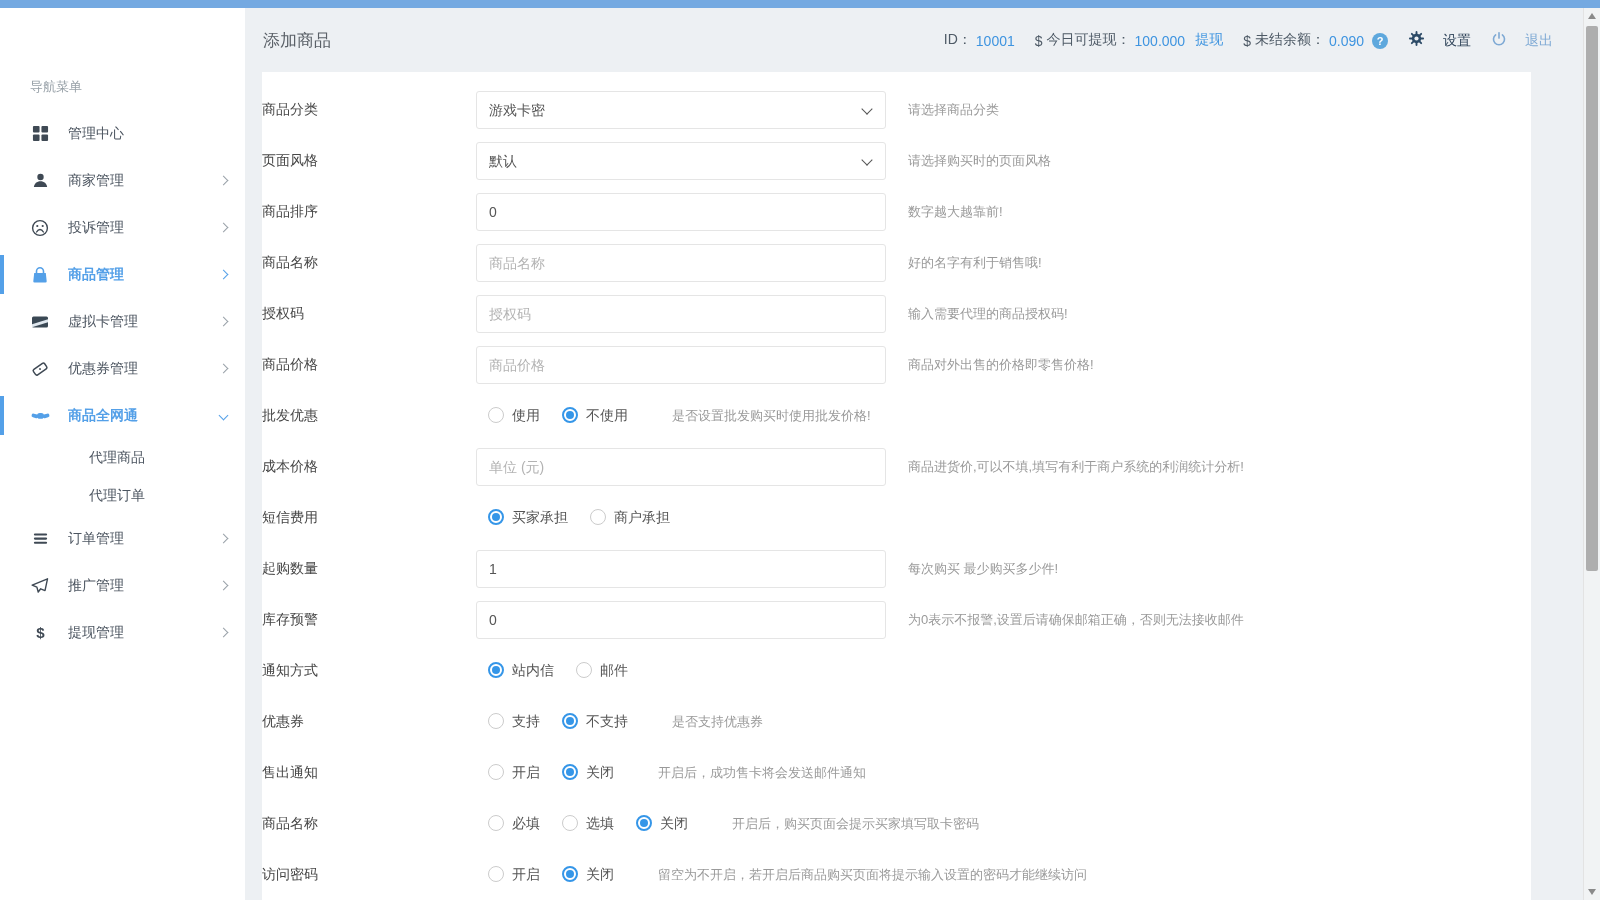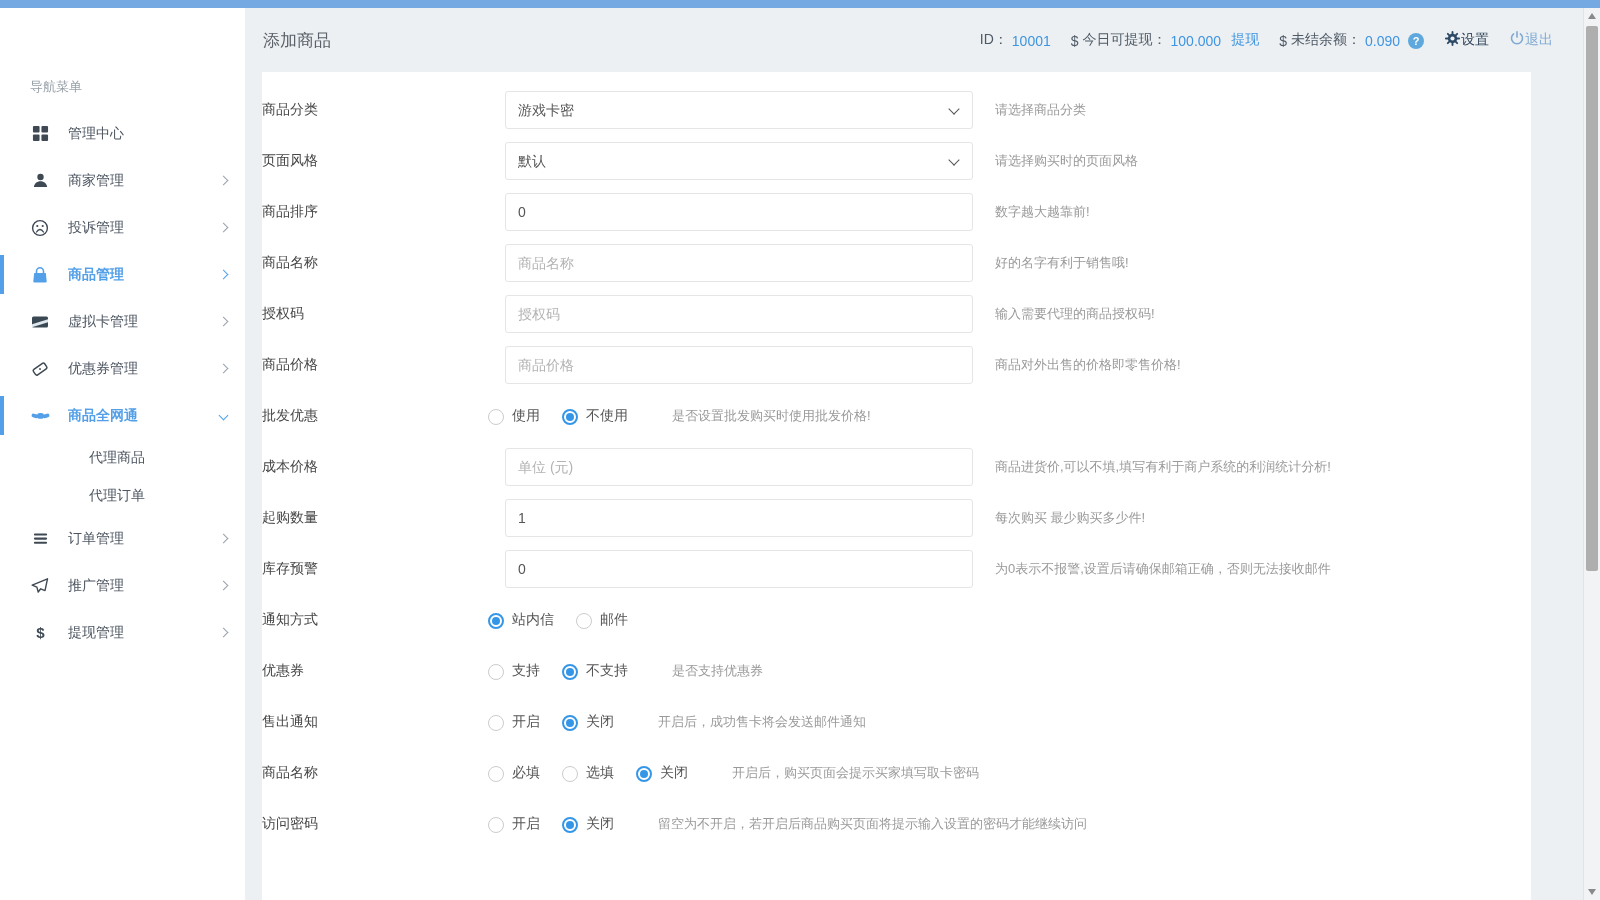--- a/index.html
+++ b/index.html
@@ -24,38 +24,38 @@
   
   .header{position:absolute;left:245px;top:8px;right:17px;height:64px;display:flex;align-items:center;
           padding:0 30px 0 18px;box-sizing:border-box;}
   .title{font-size:17px;font-weight:400;color:#5b6168;margin:0;}
   .hright{margin-left:auto;display:flex;align-items:center;gap:20px;font-size:14px;color:#4e5a66;}
   .hgroup{display:flex;align-items:flex-end;gap:4px;}
   .blue{color:#3e94e0;}
   .hlink{color:#3e94e0;text-decoration:none;margin-left:6px;cursor:pointer;}
   .badge{width:16px;height:16px;border-radius:50%;background:#5ea8dd;color:#fff;font-size:11px;font-weight:bold;
          display:flex;align-items:center;justify-content:center;margin-left:4px;cursor:pointer;}
-  .haction{display:flex;align-items:center;gap:0;cursor:pointer;color:#33475c;font-family:Liberation Serif, serif;}
+  .haction{display:flex;gap:18px;cursor:pointer;color:#33475c;}
   .haction.logout{color:#7ea9d4;}
   
   .card{position:absolute;left:262px;top:72px;width:1269px;bottom:0;background:#fff;overflow:hidden;z-index:3;}
   #form{padding-top:19px;}
   .frow{display:flex;align-items:center;height:38px;margin-bottom:13px;}
   .flabel{width:203px;text-align:left;font-size:14px;color:#464646;flex:none;}
-  .finput,.select-wrap{margin-left:40px;width:468px;height:38px;flex:none;}
+  .finput,.select-wrap{margin-left:11px;width:410px;height:38px;flex:none;}
   .finput{border:1px solid #e5e5e5;border-radius:3px;padding:0 12px;box-sizing:border-box;font-size:14px;
           color:#555;outline:none;font-family:inherit;background:#fff;}
   .finput::placeholder{color:#b3b3b3;}
   .select-wrap{position:relative;display:inline-block;}
   .fselect{width:100%;height:100%;-webkit-appearance:none;appearance:none;border:1px solid #e5e5e5;border-radius:3px;
            padding:0 12px;font-size:14px;color:#555;background:#fff;outline:none;font-family:inherit;box-sizing:border-box;}
   .schev{position:absolute;right:15px;top:14px;width:7px;height:7px;border-right:1.6px solid #555;
          border-bottom:1.6px solid #555;transform:rotate(45deg);pointer-events:none;}
   .rgroup{margin-left:23px;display:flex;align-items:center;}
-  .ropt{display:flex;align-items:flex-end;margin-right:22px;cursor:pointer;}
+  .ropt{display:flex;align-items:flex-start;margin-right:22px;cursor:pointer;}
   .radio{width:16px;height:16px;border-radius:50%;border:1px solid #ccc;box-sizing:border-box;background:#fff;flex:none;}
   .radio.sel{border:2px solid #3596e8;position:relative;}
   .radio.sel::after{content:"";position:absolute;left:2px;top:2px;right:2px;bottom:2px;border-radius:50%;background:#3596e8;}
   .rlabel{margin-left:8px;font-size:14px;color:#555;}
   .hint{margin-left:22px;font-size:13px;color:#9a9a9a;white-space:nowrap;}
   
   .sbar{position:absolute;right:0;top:8px;bottom:0;width:17px;background:#f1f3f4;border-left:1px solid #e3e3e3;
         box-sizing:border-box;z-index:7;}
   .sarrow{position:absolute;left:0;width:100%;height:16px;display:flex;align-items:center;justify-content:center;cursor:pointer;}
   .sarrow.up{top:0;} .sarrow.down{bottom:0;}
@@ -272,20 +272,33 @@
           </span>
         </span>
         <span class="hint">是否设置批发购买时使用批发价格!</span>
       </div>
       <div class="frow">
         <label class="flabel">成本价格</label>
         <input class="finput" placeholder="单位 (元)" style="">
         <span class="hint">商品进货价,可以不填,填写有利于商户系统的利润统计分析!</span>
       </div>
       <div class="frow">
+        <label class="flabel">短信费用</label>
+        <span class="rgroup">
+          <span class="ropt">
+            <span class="radio sel"></span>
+            <span class="rlabel">买家承担</span>
+          </span>
+          <span class="ropt">
+            <span class="radio"></span>
+            <span class="rlabel">商户承担</span>
+          </span>
+        </span>
+      </div>
+      <div class="frow">
         <label class="flabel">起购数量</label>
         <input class="finput" value="1" style="">
         <span class="hint">每次购买 最少购买多少件!</span>
       </div>
       <div class="frow">
         <label class="flabel">库存预警</label>
         <input class="finput" value="0" style="">
         <span class="hint">为0表示不报警,设置后请确保邮箱正确，否则无法接收邮件</span>
       </div>
       <div class="frow">

